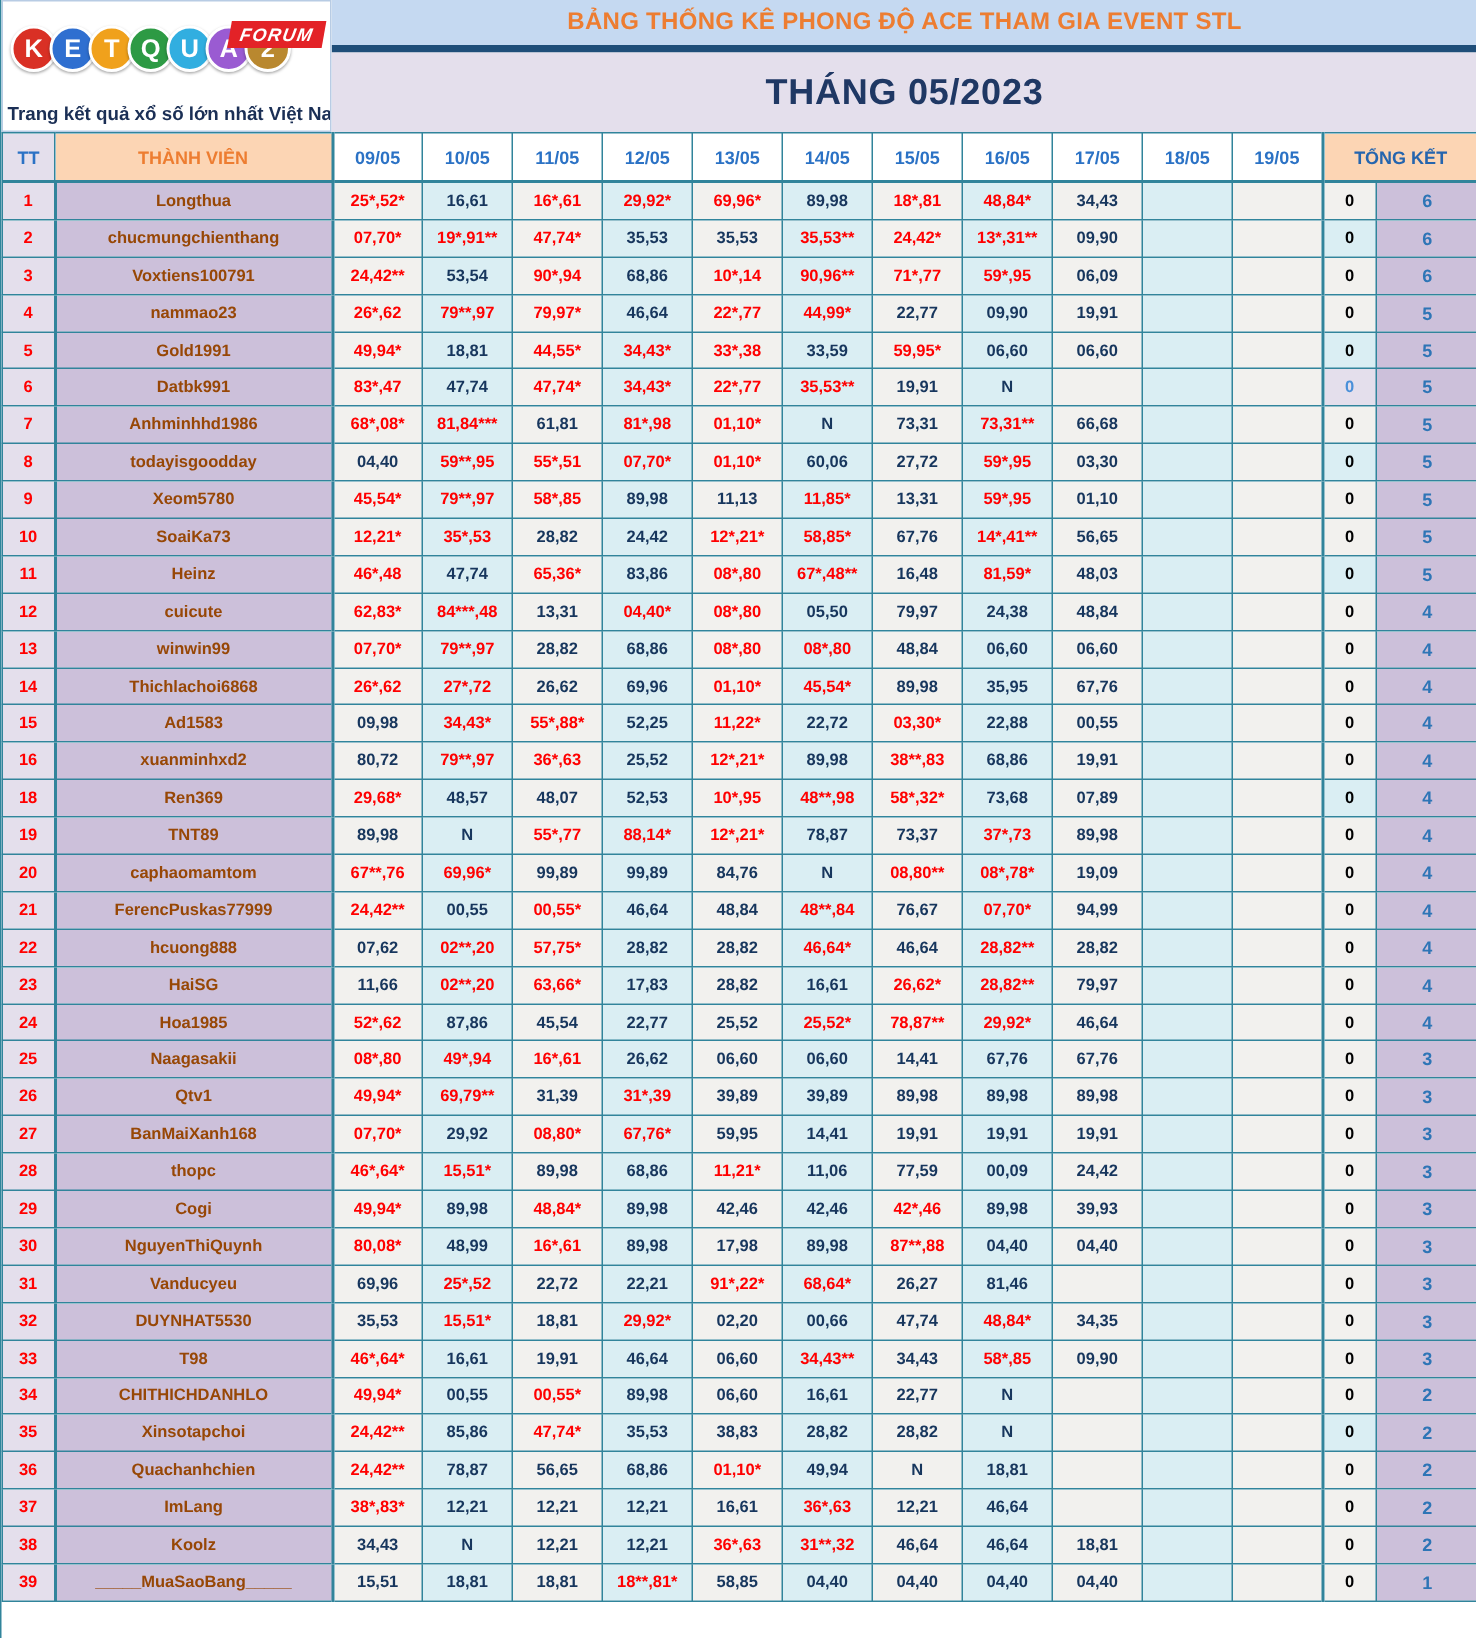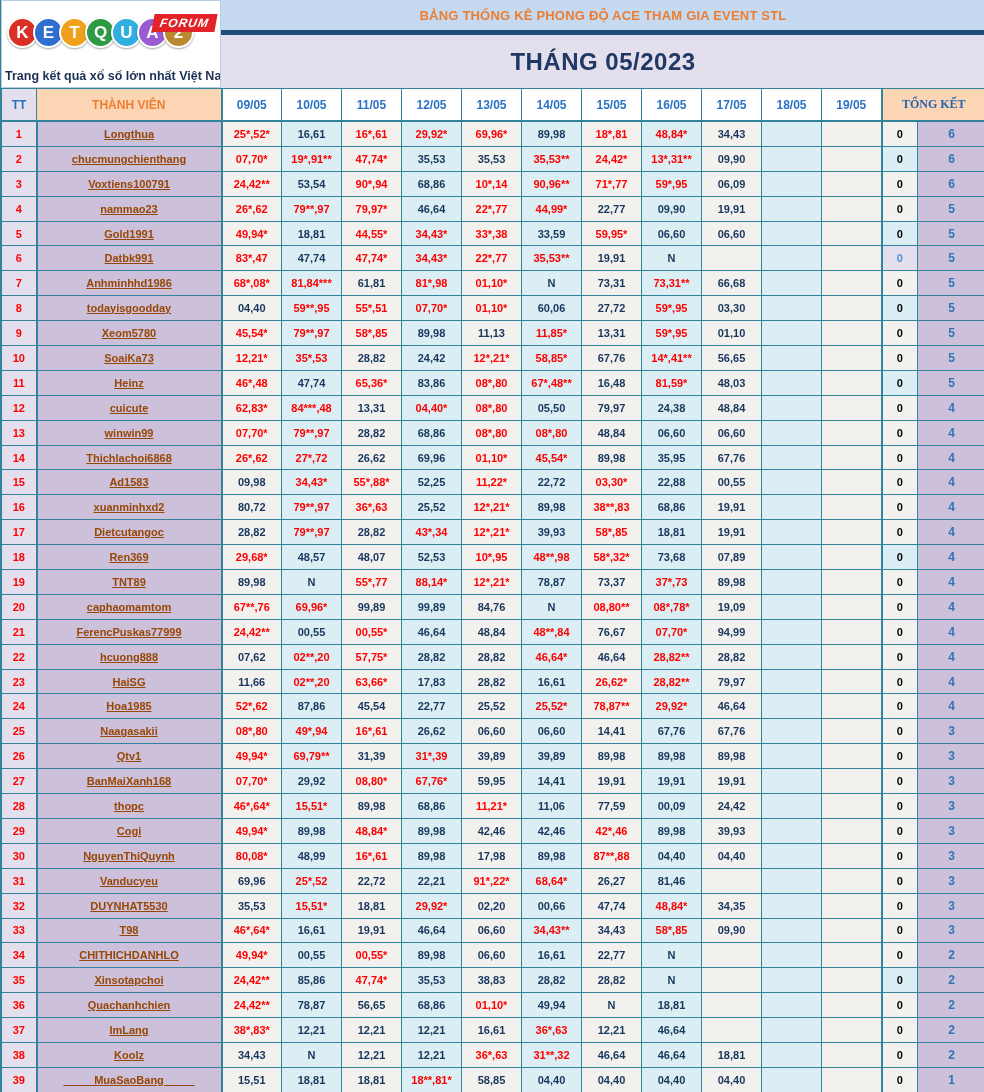--- a/index.html
+++ b/index.html
@@ -5,35 +5,35 @@
   html,body{margin:0;padding:0;background:#fff;}
   .page{width:984px;height:1092px;font-family:"Liberation Sans",sans-serif;box-sizing:border-box;overflow:hidden;border-left:1px solid var(--grid);}
   
   .header{display:flex;width:984px;height:88px;}
   .logo{position:relative;width:220px;height:88px;background:#fff;border:1px solid #b8cce4;box-sizing:border-box;overflow:hidden;padding-left:21px;}
   .brand{position:absolute;left:5px;top:16px;white-space:nowrap;}
   .brand span{display:inline-block;width:27px;height:27px;line-height:27px;border-radius:50%;color:#fff;font-weight:bold;font-size:17px;text-align:center;margin-right:-5px;border:2px solid #fff;box-shadow:0 1px 2px rgba(0,0,0,.35);}
   .badge{position:absolute;right:4px;top:13px;background:#e32227;color:#fff;font-style:italic;font-weight:bold;font-size:12px;padding:2px 7px;transform:skewX(-10deg);letter-spacing:1px;}
   .tagline{position:absolute;left:3px;bottom:4px;width:214px;color:#1b2f55;font-weight:bold;font-size:12.5px;white-space:nowrap;}
   .head-right{display:flex;flex-direction:column;width:764px;}
-  .banner{height:30px;background:var(--banner_bg);color:var(--banner_text);font-weight:bold;font-size:13px;display:flex;align-items:center;justify-content:center;letter-spacing:.2px;}
+  .banner{height:30px;background:var(--banner_bg);color:var(--banner_text);font-weight:bold;font-size:16px;display:flex;align-items:center;justify-content:center;letter-spacing:.2px;}
   .navy-bar{height:5px;background:var(--navy_bar);}
   .subtitle{flex:1;background:var(--subtitle_bg);color:var(--subtitle_text);font-weight:bold;font-size:24px;display:flex;align-items:center;justify-content:center;letter-spacing:.5px;}
   
   table{border-collapse:collapse;table-layout:fixed;width:984px;}
   th,td{border:1px solid var(--grid);text-align:center;vertical-align:middle;overflow:hidden;white-space:nowrap;padding:0;}
   thead th{height:31px;font-size:12px;}
   tbody td{height:23.9px;font-size:11px;font-weight:bold;}
   th.h-tt{background:var(--tt_bg);color:var(--date_text);font-size:12px;}
   th.h-member{background:var(--header_peach);color:var(--banner_text);font-size:12px;border-right:2px solid var(--grid);}
   th.h-date{background:#fff;color:var(--date_text);}
-  th.h-total{background:var(--header_peach);color:var(--total_head_text);border-left:2px solid var(--grid);font-family:Liberation Serif, serif;}
+  th.h-total{background:var(--header_peach);color:var(--total_head_text);border-left:2px solid var(--grid);}
   thead tr th{border-bottom:2px solid var(--grid);}
   td.tt{background:var(--tt_bg);color:var(--tt_text);border-right:2px solid var(--grid);}
-  td.member{background:var(--member_bg);color:var(--member_text);border-right:2px solid var(--grid);text-decoration:underline;}
+  td.member{background:var(--member_bg);color:var(--member_text);border-right:2px solid var(--grid);}
   td.member.u{}
   td.val.g{background:var(--cell_gray);}
   td.val.b{background:var(--cell_blue);}
   td.red{color:var(--red);}
   td.navy{color:var(--navy);}
   td.zero{border-left:2px solid var(--grid);color:#000;}
   td.zero.g{background:var(--cell_gray);}
   td.zero.b{background:var(--cell_blue);}
   td.zero.l{background:var(--tt_bg);color:var(--zero_blue_text);}
   td.total{background:var(--total_bg);color:var(--total_text);font-size:12px;}
@@ -357,37 +357,20 @@
           <td class="val b navy">89,98</td>
           <td class="val g red">38**,83</td>
           <td class="val b navy">68,86</td>
           <td class="val g navy">19,91</td>
           <td class="val b navy"></td>
           <td class="val g navy"></td>
           <td class="zero g">0</td>
           <td class="total">4</td>
         </tr>
         <tr>
-          <td class="tt">17</td>
-          <td class="member">Dietcutangoc</td>
-          <td class="val g navy">28,82</td>
-          <td class="val b red">79**,97</td>
-          <td class="val g navy">28,82</td>
-          <td class="val b red">43*,34</td>
-          <td class="val g red">12*,21*</td>
-          <td class="val b navy">39,93</td>
-          <td class="val g red">58*,85</td>
-          <td class="val b navy">18,81</td>
-          <td class="val g navy">19,91</td>
-          <td class="val b navy"></td>
-          <td class="val g navy"></td>
-          <td class="zero g">0</td>
-          <td class="total">4</td>
-        </tr>
-        <tr>
           <td class="tt">18</td>
           <td class="member">Ren369</td>
           <td class="val g red">29,68*</td>
           <td class="val b navy">48,57</td>
           <td class="val g navy">48,07</td>
           <td class="val b navy">52,53</td>
           <td class="val g red">10*,95</td>
           <td class="val b red">48**,98</td>
           <td class="val g red">58*,32*</td>
           <td class="val b navy">73,68</td>

